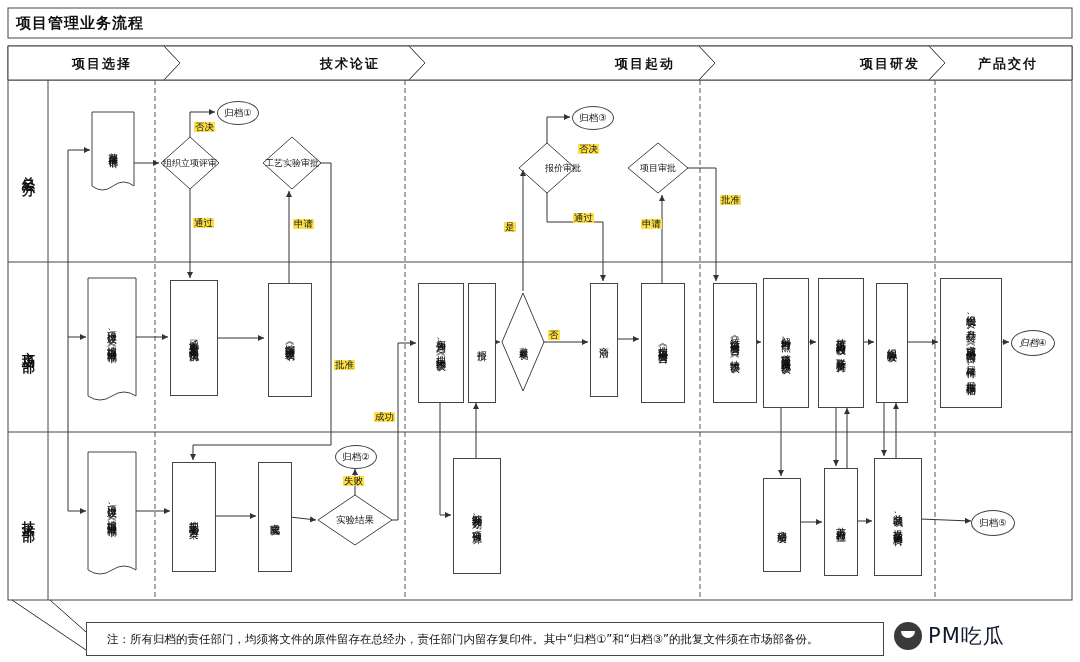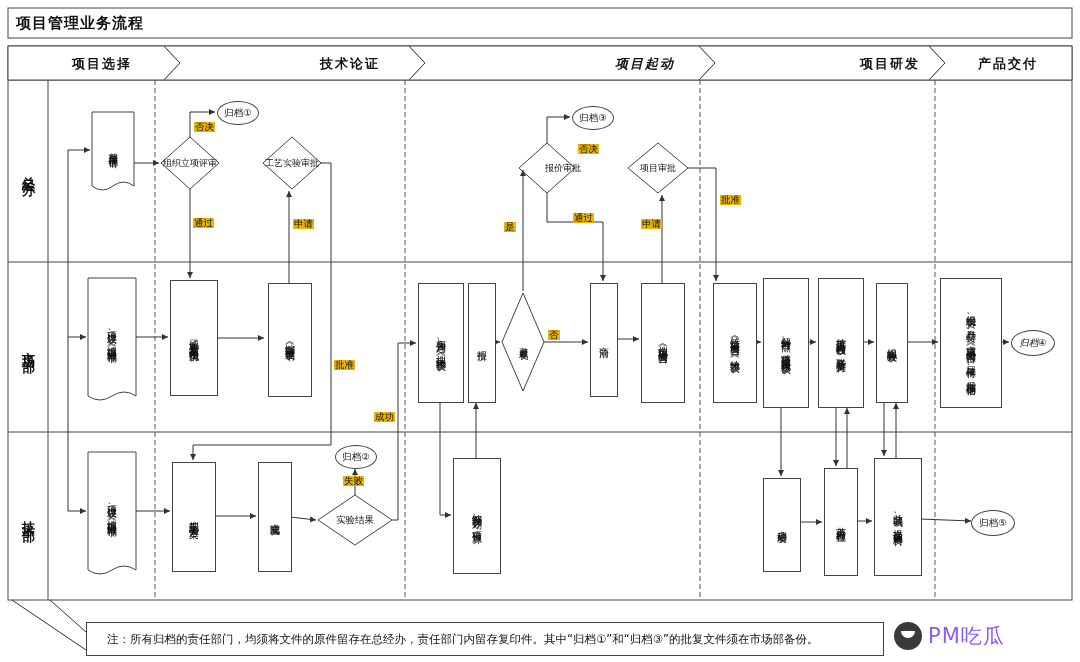--- a/index.html
+++ b/index.html
@@ -11,28 +11,28 @@
   .phase-label{top:55px;height:18px;font-size:13px;font-weight:bold;text-align:center;letter-spacing:2px;}
   .lane-label{left:9px;width:38px;display:flex;align-items:center;justify-content:center;
       writing-mode:vertical-rl;text-orientation:upright;font-size:13px;font-weight:bold;letter-spacing:4px;}
   .node{position:absolute;border:1px solid #444;background:#fff;display:flex;align-items:center;
       justify-content:center;text-align:center;overflow:hidden;}
   .vtext{writing-mode:vertical-rl;text-orientation:upright;font-size:10px;line-height:1.3;letter-spacing:1px;}
   .overlay{position:absolute;display:flex;align-items:center;justify-content:center;text-align:center;overflow:hidden;}
   .dtext{font-size:9px;line-height:1.2;}
   .oval{position:absolute;border:1px solid #444;border-radius:50%;background:#fff;display:flex;
       align-items:center;justify-content:center;font-size:9.5px;}
-  .elabel{position:absolute;font-size:9.5px;background:#eab308;padding:0 1px;line-height:1.1;}
+  .elabel{position:absolute;font-size:9.5px;background:#fde047;padding:0 1px;line-height:1.1;}
   .note-box{left:86px;top:622px;width:798px;height:34px;border:1px solid #444;background:#fff;
       display:flex;align-items:center;padding:0 20px;font-size:11.5px;box-sizing:border-box;}
   .watermark{left:894px;top:622px;display:flex;align-items:center;gap:6px;}
   .wm-icon{width:28px;height:28px;border-radius:50%;background:#3a3a3a;position:relative;}
   .wm-icon::after{content:"";position:absolute;left:7px;top:9px;width:14px;height:7px;
       border-radius:0 0 10px 10px;background:#fff;}
-  .wm-text{font-size:21px;color:#8b5cf6;letter-spacing:1px;}
+  .wm-text{font-size:21px;color:#0f172a;letter-spacing:1px;}
 </style>
 </head>
 <body>
 
 <div id="canvas">
 
   <svg id="wires" xmlns="http://www.w3.org/2000/svg" viewBox="0 0 1080 662">
     <defs>
       <marker id="arr" markerWidth="8" markerHeight="8" refX="6" refY="3" orient="auto" markerUnits="userSpaceOnUse">
         <path d="M0,0 L6,3 L0,6 Z" fill="#333"></path>
@@ -113,21 +113,21 @@
     <polyline points="920,519 971,521" fill="none" stroke="#333" marker-end="url(#arr)"></polyline>
 
     <polyline points="50,600 86,632" fill="none" stroke="#333"></polyline>
     <polyline points="12,600 86,650" fill="none" stroke="#333"></polyline>
   </svg>
 
   <div class="abs title">项目管理业务流程</div>
 
   <div class="abs phase-label" style="left:62px;width:80px;">项目选择</div>
   <div class="abs phase-label" style="left:310px;width:80px;">技术论证</div>
-  <div class="abs phase-label" style="left:605px;width:80px;font-style:italic;">项目起动</div>
+  <div class="abs phase-label" style="left:605px;width:80px;">项目起动</div>
   <div class="abs phase-label" style="left:850px;width:80px;">项目研发</div>
   <div class="abs phase-label" style="left:968px;width:80px;text-align:center;">产品交付</div>
 
   <div class="abs lane-label" style="top:80px;height:182px;">总经办</div>
   <div class="abs lane-label" style="top:262px;height:170px;">市场部</div>
   <div class="abs lane-label" style="top:432px;height:168px;">技术部</div>
 
   <div class="overlay vtext" style="left:94px;top:116px;width:38px;height:64px;font-size:9.5px;">整理后择优申请</div>
   <div class="overlay vtext" style="left:90px;top:282px;width:44px;height:106px;">项目建议、填报《项目推荐书》</div>
   <div class="overlay vtext" style="left:90px;top:456px;width:44px;height:106px;">项目建议、填报《项目推荐书》</div>

